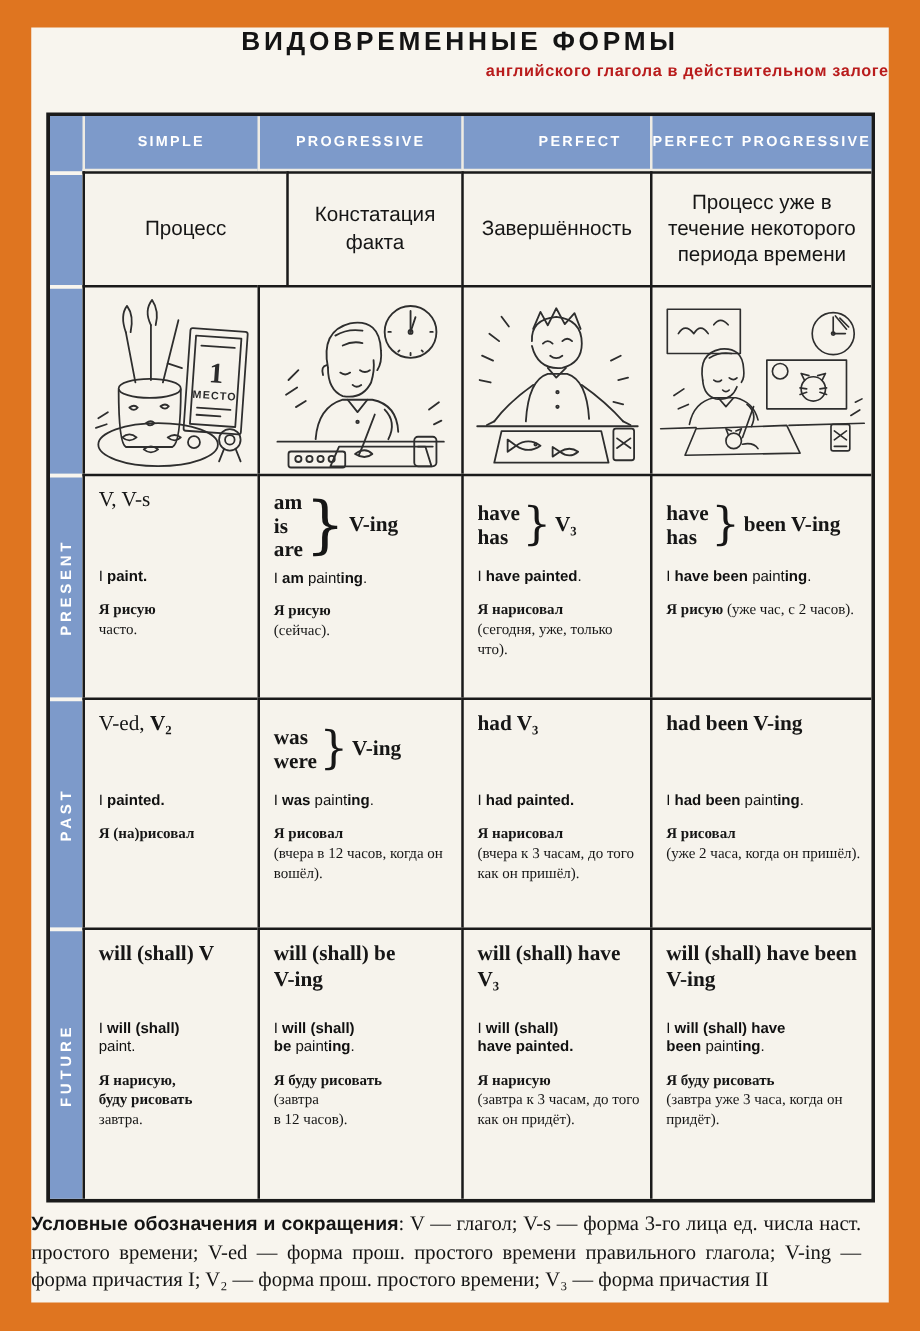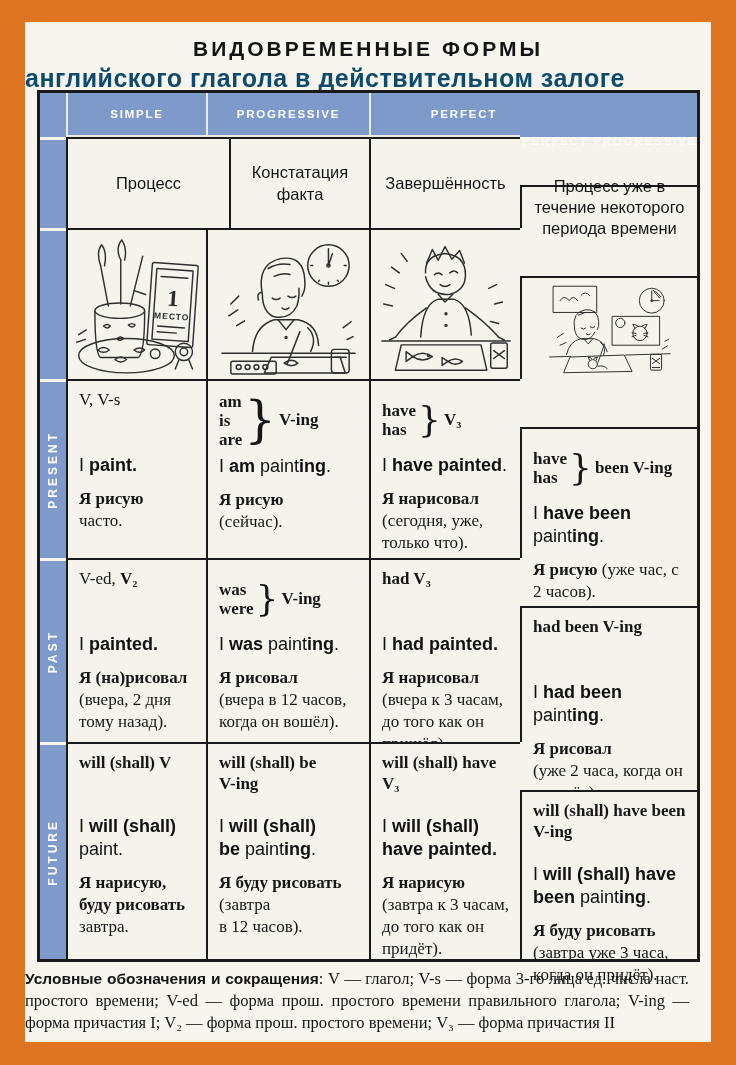--- a/index.html
+++ b/index.html
@@ -8,26 +8,26 @@
     position:relative; overflow:hidden;
     background:#df7520;
     font-family:"Liberation Sans", sans-serif;
     color:#161616;
   }
   .page{
     position:absolute; left:25px; top:22px; width:686px; height:1020px;
     background:#f8f5ee;
   }
   .title1{
-    margin-top:15px; text-align:center; font-weight:bold;
+    text-align:center; font-weight:bold;
     font-size:21px; letter-spacing:3px; color:#141414;
   }
   .title2{
-    margin-top:3px; text-align:left; font-weight:bold;
-    font-size:25px; letter-spacing:0.5px; color:#0c4a6e;
+    margin-top:3px; text-align:right; font-weight:bold;
+    font-size:13px; letter-spacing:0.5px; color:#b91c1c;
   }
   .gtable{
     position:absolute; left:12px; top:68px; width:663px; height:872px;
     border:3px solid #1a1a1a; background:#f6f3ec;
     display:flex; flex-direction:column;
   }
   .trow{ display:flex; }
   .r-head{ height:44px; background:#7d9aca; }
   .r-desc{ height:91px; }
   .r-pic{ height:151px; }
@@ -40,21 +40,21 @@
     display:flex; align-items:center; justify-content:center;
   }
   .trow:not(.r-head) .strip{ border-top:3px solid #f8f5ee; }
   .vlabel{
     writing-mode:vertical-rl; transform:rotate(180deg);
     color:#fff; font-weight:bold; font-size:12px; letter-spacing:3px;
   }
   .c1{ width:140px; flex:none; }
   .c2{ width:163px; flex:none; }
   .c3{ width:151px; flex:none;padding-left:37px; }
-  .c4{ flex:1;margin-top:48px; }
+  .c4{ flex:1; }
 
   .hcell{
     background:#7d9aca; color:#fff; font-weight:bold;
     font-size:11.5px; letter-spacing:1.8px; line-height:1.4;
     display:flex; align-items:center; justify-content:center; text-align:center;
     border-left:2px solid #eeebe3; border-bottom:2px solid #eeebe3;
   }
   .cell{
     background:#f6f3ec;
     border-left:2px solid #1a1a1a; border-top:2px solid #1a1a1a;
@@ -73,23 +73,23 @@
   .formula{ font-size:17px; line-height:1.22; min-height:60px; }
   .r-future .formula{ min-height:58px; }
   .fbrace{ display:flex; align-items:center; }
   .fstack{ display:flex; flex-direction:column; font-weight:bold; line-height:1.12; }
   .brace{ font-weight:normal; margin:0 3px 0 2px; font-family:"DejaVu Serif", serif; }
   .lines3 .brace{ font-size:50px; }
   .lines2 .brace{ font-size:36px; }
   .fright{ font-weight:bold; }
   .example{
     font-family:"Liberation Sans", sans-serif;
-    font-size:18px; line-height:1.28; margin:4px 0 11px; color:#101010;
-  }
-  .translation{ font-size:17px; line-height:1.3; }
+    font-size:12px; line-height:1.28; margin:4px 0 11px; color:#101010;
+  }
+  .translation{ font-size:12px; line-height:1.3; }
   .b{ font-weight:bold; }
 
   .legend{
     position:absolute; left:0; top:946px; width:664px;
     font-family:"Liberation Serif","DejaVu Serif", serif;
     font-size:16.5px; line-height:1.33; text-align:justify; color:#141414;
   }
   .legend .b{ font-family:"Liberation Sans", sans-serif; font-size:15.5px; }
   svg{ stroke:#2e2e2e; fill:none; stroke-width:1.5; stroke-linecap:round; stroke-linejoin:round; }
   svg text{ stroke:none; fill:#2b2b2b; }
@@ -324,21 +324,21 @@
     </div>
 
     <div class="trow r-past">
       <div class="strip">
         <span class="vlabel">PAST</span>
       </div>
 
       <div class="cell tcell c1">
         <div class="formula"><span>V-ed, </span><span class="b">V₂</span></div>
         <div class="example"><span>I </span><span class="b">painted.</span></div>
-        <div class="translation"><span class="b">Я (на)рисовал</span><br><span>(вчера, 2 дня тому назад).</span></div>
+        <div class="translation"><span class="b">Я (на)рисовал</span><br></div>
       </div>
 
       <div class="cell tcell c2">
         <div class="formula fbrace lines2">
           <span class="fstack">
             <span>was</span>
             <span>were</span>
           </span>
           <span class="brace">}</span>
           <span class="fright">V-ing</span>

